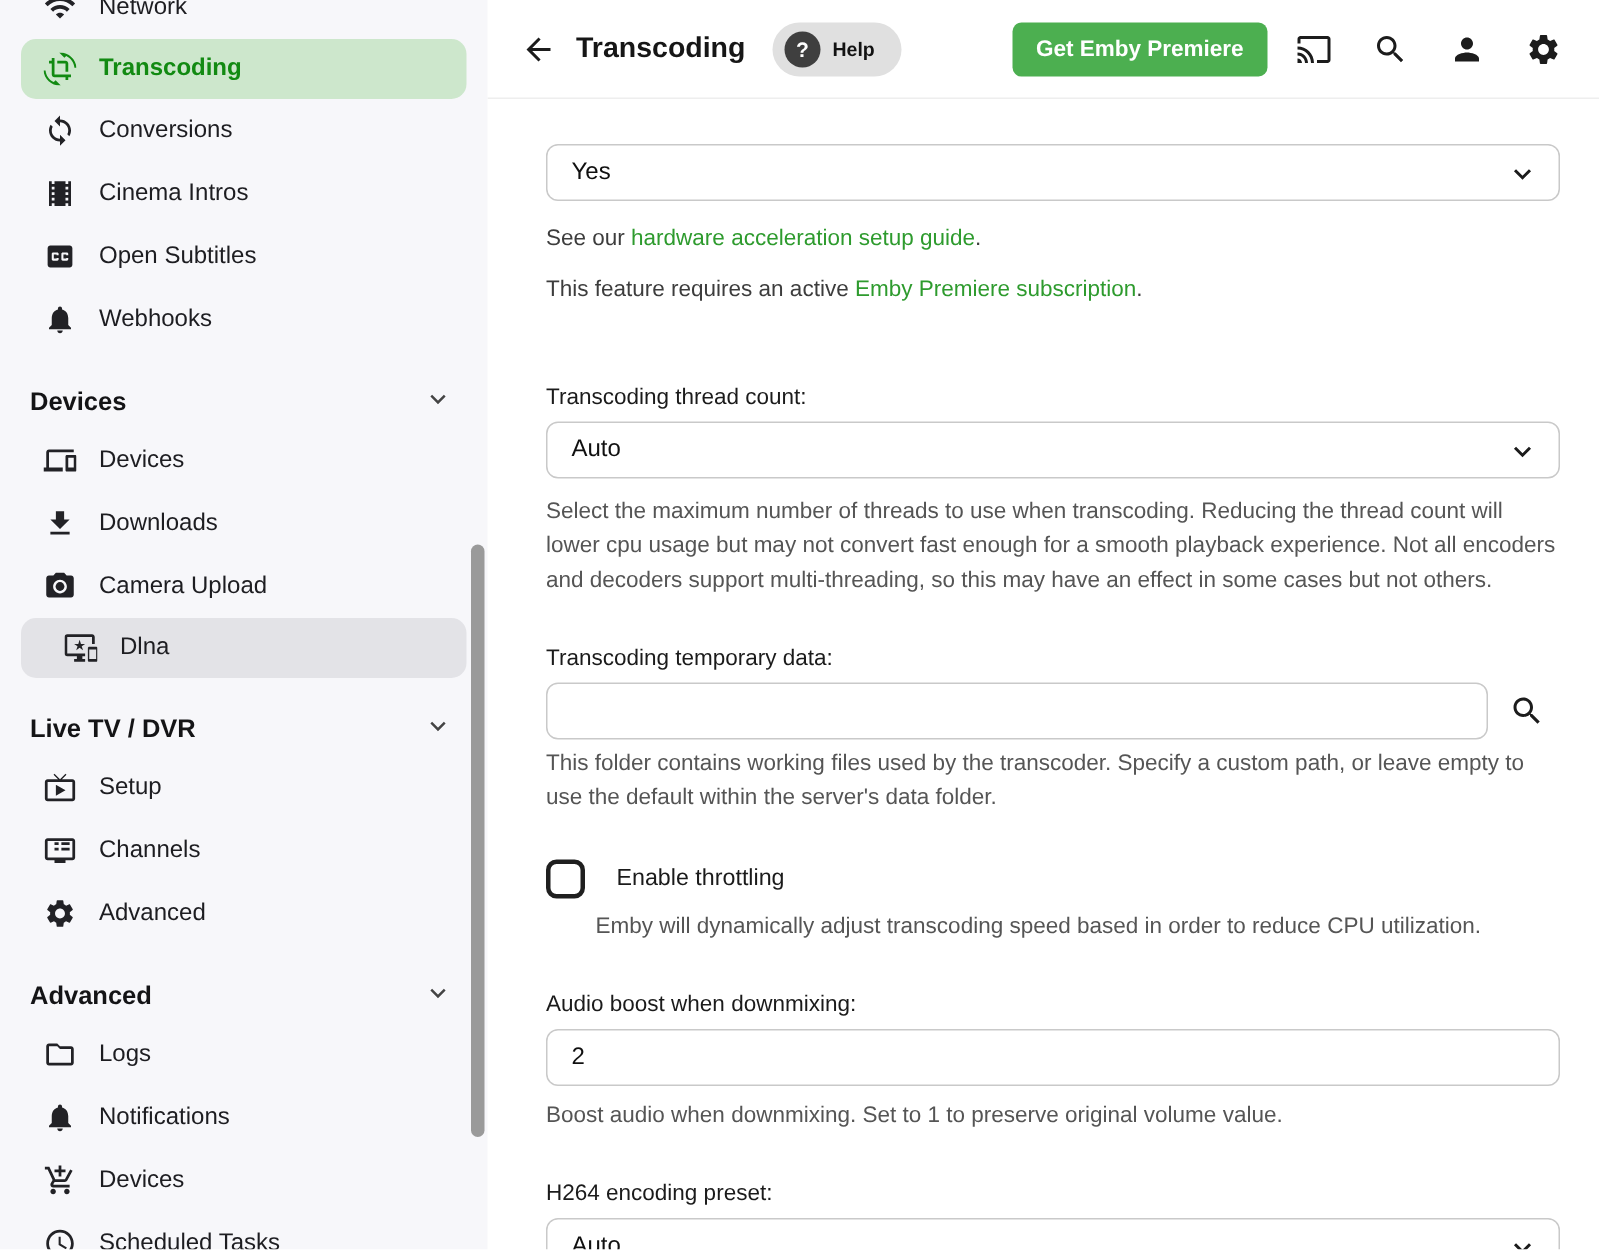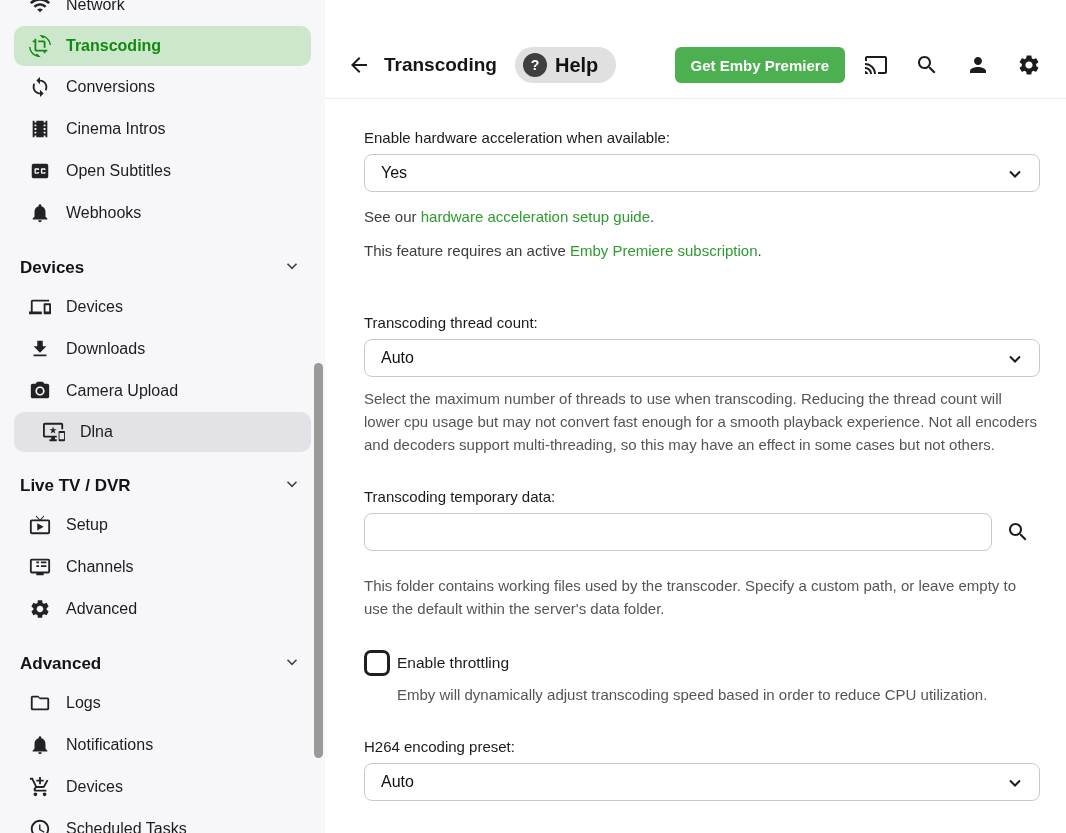--- a/index.html
+++ b/index.html
@@ -1,18 +1,18 @@
 <!DOCTYPE html>
 <html><head>
 <meta charset="utf-8">
 <style>
   * { margin:0; padding:0; box-sizing:border-box; }
   html,body { width:1066px; height:833px; overflow:hidden; background:#fff;
     font-family:"Liberation Sans", sans-serif; }
-  .app { display:flex; width:1066px; height:833px;align-items:center; }
+  .app { display:flex; width:1066px; height:833px; }
 
   
   .sidebar { position:relative; width:325px; height:833px; background:#f7f7fa; flex:0 0 325px; overflow:hidden; }
   .nav-scroll { margin-top:-16px; }
   .nav-item { display:flex; align-items:center; height:42px; padding-left:28px; cursor:pointer; }
   .nav-item .nav-icon { width:24px; height:24px; display:inline-flex; align-items:center; justify-content:center; color:#222226; flex:0 0 24px; }
   .nav-item .nav-icon svg { width:22px; height:22px; fill:currentColor; }
   .nav-item .nav-label { margin-left:14px; font-size:16px; color:#1d1d21; }
   .nav-item.active { background:#cde7cc; border-radius:10px; margin:0 14px; padding-left:14px; height:40px; }
   .nav-item.active .nav-icon { color:#128a12; }
@@ -24,42 +24,42 @@
   .sb-thumb { position:absolute; right:2px; top:363px; width:9px; height:395px; background:#9a9a9a; border-radius:5px; }
 
   
   .main { flex:1; display:flex; flex-direction:column; background:#fff; }
   .topbar { height:66px; display:flex; align-items:center; padding:0 16px 0 21px; border-bottom:1px solid #eeeeee; background:#fff; }
   .icon-btn { width:26px; height:26px; display:inline-flex; align-items:center; justify-content:center; color:#1c1c1c; cursor:pointer; }
   .icon-btn svg { width:24px; height:24px; fill:currentColor; }
   .page-title { font-size:19px; font-weight:bold; color:#161616; margin-left:12px; }
   .help-pill { display:flex; align-items:center; gap:8px; height:36px; padding:0 18px 0 8px; background:#e0e0e0; border-radius:18px; margin-left:18px; cursor:pointer; }
   .help-q { width:24px; height:24px; border-radius:50%; background:#3f3f3f; color:#fff; font-size:14px; font-weight:bold; display:flex; align-items:center; justify-content:center; }
-  .help-label { font-size:20px; color:#121212; font-weight:bold; }
+  .help-label { font-size:13px; color:#121212; font-weight:bold; }
   .topbar-spacer { flex:1; }
   .premiere-btn { height:36px; padding:0 16px; background:#4caf50; border:none; border-radius:6px; color:#fff; font-size:15px; font-weight:bold; font-family:"Liberation Sans",sans-serif; cursor:pointer; margin-right:18px; }
   .topbar-icons { display:flex; align-items:center; gap:25px; margin-right:8px; }
 
   .content { flex:1; overflow:hidden; padding:30px 26px 0 39px; }
   .field { width:676px; }
   .field-label { font-size:15px; color:#1b1b1b; margin-bottom:8px; }
   .select-box { position:relative; width:676px; height:38px; border:1px solid #c9c9c9; border-radius:8px; display:flex; align-items:center; padding:0 42px 0 16px; background:#fff; cursor:pointer; }
   .select-value { font-size:16px; color:#101010; }
   .select-chevron { position:absolute; right:14px; top:9px; width:20px; height:20px; }
   .select-chevron svg { width:20px; height:20px; fill:none; stroke:#1c1c1c; stroke-width:2.4; }
   .text-input { width:676px; height:38px; border:1px solid #c9c9c9; border-radius:8px; padding:0 16px; font-size:16px; color:#101010; font-family:"Liberation Sans",sans-serif; background:#fff; outline:none; }
   .note { font-size:15px; color:#3d3d3d; margin-top:13px; line-height:23px; }
   .green-link { color:#2e9b2e; text-decoration:none; cursor:pointer; }
   .helper { font-size:15px; color:#555; line-height:23px; margin-top:10px; }
   .path-row { display:flex; align-items:center; }
   .path-row .text-input { width:628px; }
   .path-search { margin-left:13px; }
   .check-row { display:flex; align-items:center; margin-top:30px; cursor:pointer; }
   .checkbox { width:26px; height:26px; border:3px solid #1f1f1f; border-radius:7px; background:#fff; flex:0 0 26px; }
-  .check-label { font-size:15.5px; color:#1b1b1b; margin-left:7px; }
+  .check-label { font-size:15.5px; color:#1b1b1b; margin-left:21px; }
   .check-helper { font-size:15px; color:#555; margin-top:8px; margin-left:33px; line-height:22px; width:640px; }
   .mt-sec { margin-top:52px; }
   .mt-sec2 { margin-top:32px; }
 </style>
 </head>
 <body>
 
 <div class="app">
 
   <nav class="sidebar">
@@ -279,21 +279,20 @@
             <svg viewBox="0 0 24 24">
               <path d="M19.14 12.94c.04-.3.06-.61.06-.94 0-.32-.02-.64-.07-.94l2.03-1.58c.18-.14.23-.41.12-.61l-1.92-3.32c-.12-.22-.37-.29-.59-.22l-2.39.96c-.5-.38-1.03-.7-1.62-.94l-.36-2.54c-.04-.24-.24-.41-.48-.41h-3.84c-.24 0-.43.17-.47.41l-.36 2.54c-.59.24-1.13.57-1.62.94l-2.39-.96c-.22-.08-.47 0-.59.22L2.74 8.87c-.12.21-.08.47.12.61l2.03 1.58c-.05.3-.09.63-.09.94s.02.64.07.94l-2.03 1.58c-.18.14-.23.41-.12.61l1.92 3.32c.12.22.37.29.59.22l2.39-.96c.5.38 1.03.7 1.62.94l.36 2.54c.05.24.24.41.48.41h3.84c.24 0 .44-.17.47-.41l.36-2.54c.59-.24 1.13-.56 1.62-.94l2.39.96c.22.08.47 0 .59-.22l1.92-3.32c.12-.22.07-.47-.12-.61l-2.01-1.58zM12 15.6c-1.98 0-3.6-1.62-3.6-3.6s1.62-3.6 3.6-3.6 3.6 1.62 3.6 3.6-1.62 3.6-3.6 3.6z"></path>
             </svg>
           </span>
       </span>
     </header>
 
     <div class="content">
 
       <div class="field">
-        <div class="field-label">Enable hardware acceleration when available:</div>
         <div class="select-box">
           <span class="select-value">Yes</span>
           <span class="select-chevron"><svg viewBox="0 0 24 24">
                 <polyline points="6,9 12,15 18,9"></polyline>
               </svg></span>
         </div>
         <div class="note" style="margin-top:13px"><span>See our </span><a class="green-link">hardware acceleration setup guide</a><span>.</span></div>
         <div class="note" style="margin-top:11px"><span>This feature requires an active </span><a class="green-link">Emby Premiere subscription</a><span>.</span></div>
       </div>
 
@@ -311,31 +310,36 @@
       <div class="field mt-sec2">
         <div class="field-label">Transcoding temporary data:</div>
         <div class="path-row">
           <input class="text-input" type="text" value="" style="">
           <span class="icon-btn path-search">
               <svg viewBox="0 0 24 24">
                 <path d="M15.5 14h-.79l-.28-.27C15.41 12.59 16 11.11 16 9.5 16 5.91 13.09 3 9.5 3S3 5.91 3 9.5 5.91 16 9.5 16c1.61 0 3.09-.59 4.23-1.57l.27.28v.79l5 4.99L20.49 19l-4.99-5zm-6 0C7.01 14 5 11.99 5 9.5S7.01 5 9.5 5 14 7.01 14 9.5 11.99 14 9.5 14z"></path>
               </svg>
             </span>
         </div>
-        <div class="helper" style="margin-top:23px">This folder contains working files used by the transcoder. Specify a custom path, or leave empty to use the default within the server's data folder.</div>
+        <div class="helper" style="margin-top:4px">This folder contains working files used by the transcoder. Specify a custom path, or leave empty to use the default within the server's data folder.</div>
       </div>
 
       <div class="field">
         <div class="check-row">
           <span class="checkbox"></span>
           <span class="check-label">Enable throttling</span>
         </div>
         <div class="check-helper">Emby will dynamically adjust transcoding speed based in order to reduce CPU utilization.</div>
       </div>
 
+      <div class="field" style="margin-top:32px">
+        <div class="field-label">Audio boost when downmixing:</div>
+        <input class="text-input" type="text" value="2" style="">
+        <div class="helper" style="margin-top:8px">Boost audio when downmixing. Set to 1 to preserve original volume value.</div>
+      </div>
 
       <div class="field" style="margin-top:32px">
         <div class="field-label">H264 encoding preset:</div>
         <div class="select-box">
           <span class="select-value">Auto</span>
           <span class="select-chevron"><svg viewBox="0 0 24 24">
                 <polyline points="6,9 12,15 18,9"></polyline>
               </svg></span>
         </div>
 

